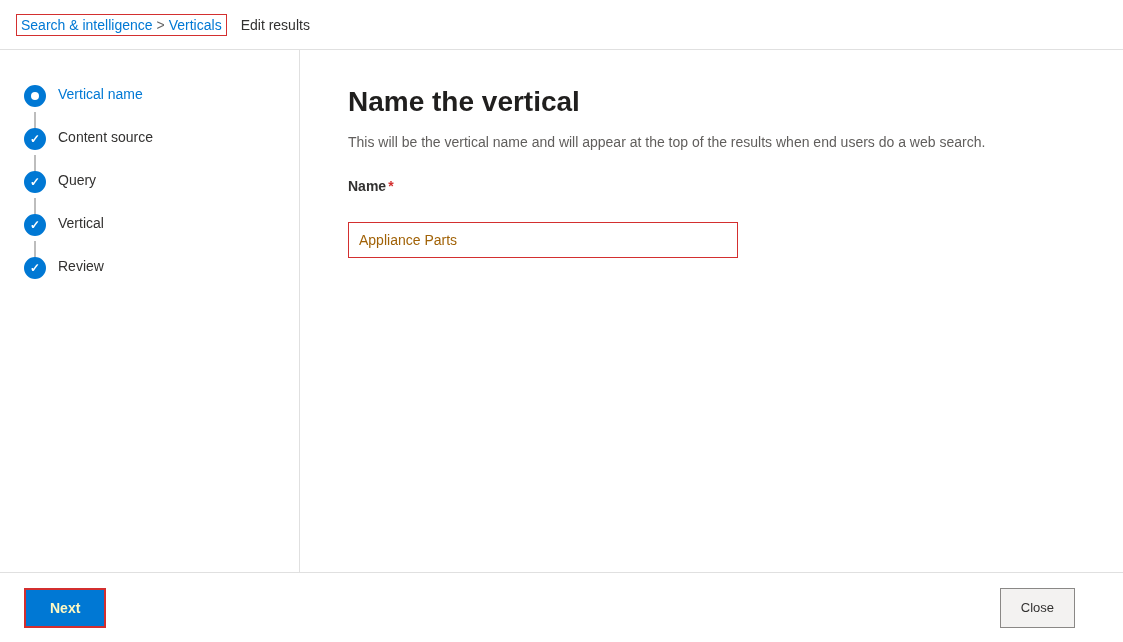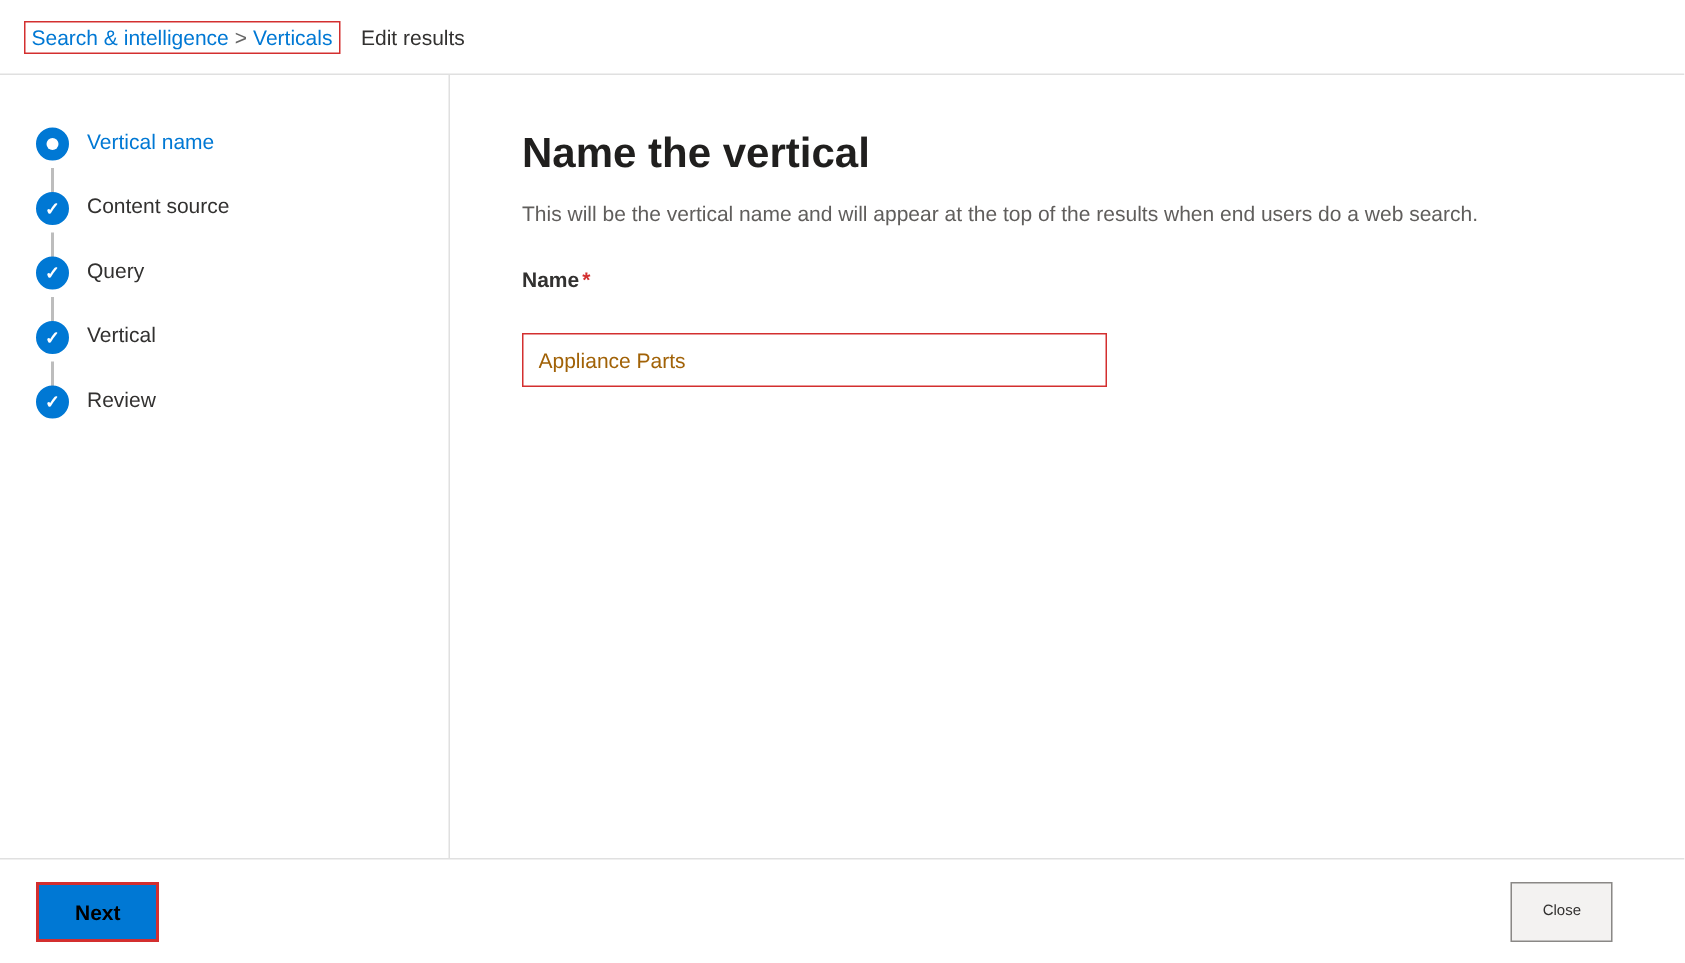--- a/index.html
+++ b/index.html
@@ -194,38 +194,38 @@
       height: 70px;
       border-top: 1px solid #e0e0e0;
       display: flex;
       align-items: center;
       padding: 0 24px;
       gap: 12px;
     }
 
     .btn-next {
       background: #0078d4;
-      color: #000000;
+      color: #fef9c3;
       border: 2px solid #d32f2f;
       padding: 8px 24px;
       font-size: 14px;
       font-weight: 600;
       cursor: pointer;
       min-width: 82px;
       height: 40px;
     }
 
     .btn-close {
       position: absolute;
       right: 24px;
       background: #f3f2f1;
       color: #323130;
       border: 1px solid #8a8886;
       padding: 8px 20px;
-      font-size: 10px;
+      font-size: 13px;
       cursor: pointer;
       height: 40px;
     }
 
     .footer-inner {
       display: flex;
       align-items: center;
       width: 100%;
       position: relative;
     }

